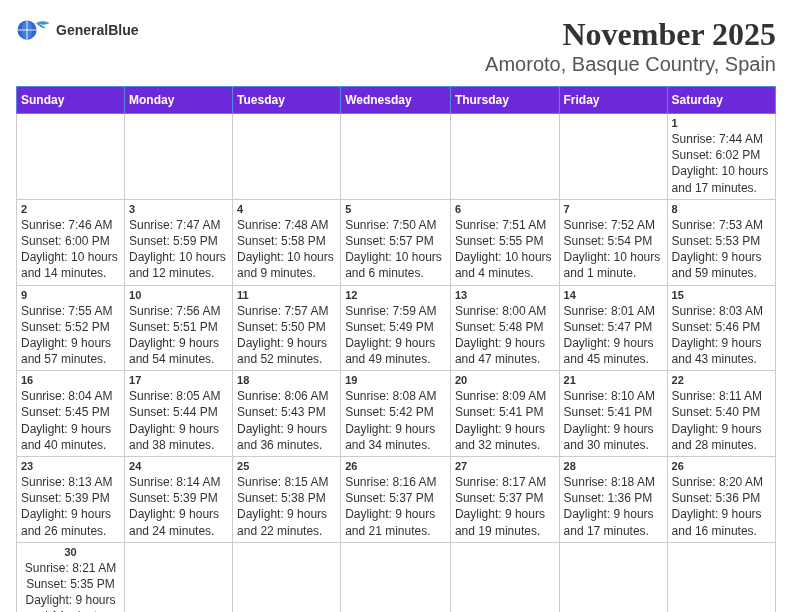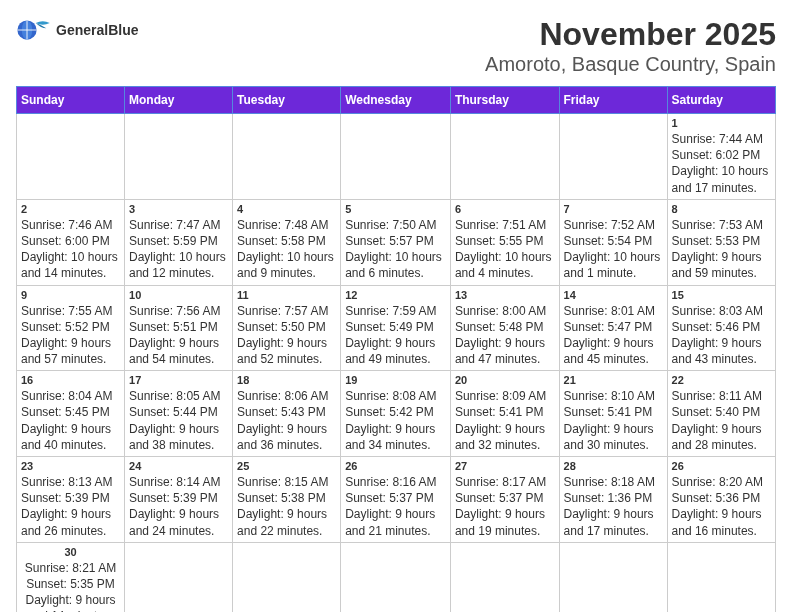--- a/index.html
+++ b/index.html
@@ -33,20 +33,21 @@
       width: 36px;
       height: 28px;
     }
     .title-area {
       text-align: right;
     }
     .month-title {
       font-size: 32px;
       font-weight: bold;
       color: #333;
+      font-family: Liberation Serif, serif;
     }
     .location {
       font-size: 20px;
       color: #555;
     }
     .calendar {
       width: 100%;
       border-collapse: collapse;
       border: 1px solid #ccc;
     }

